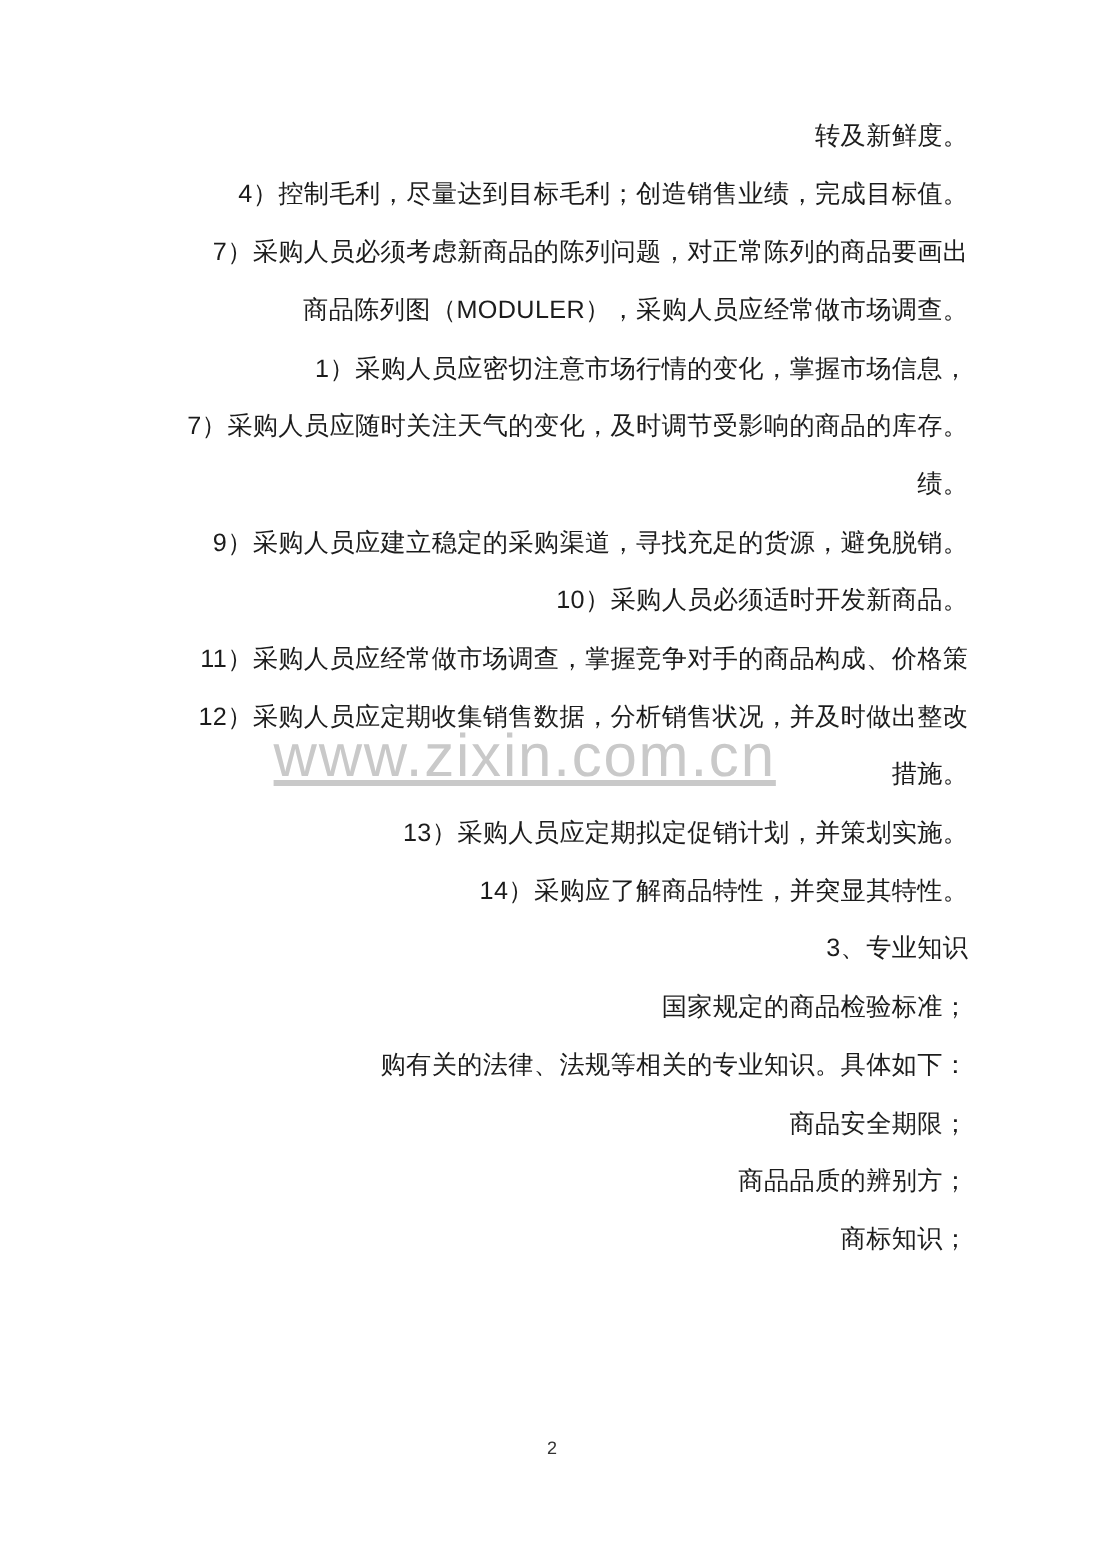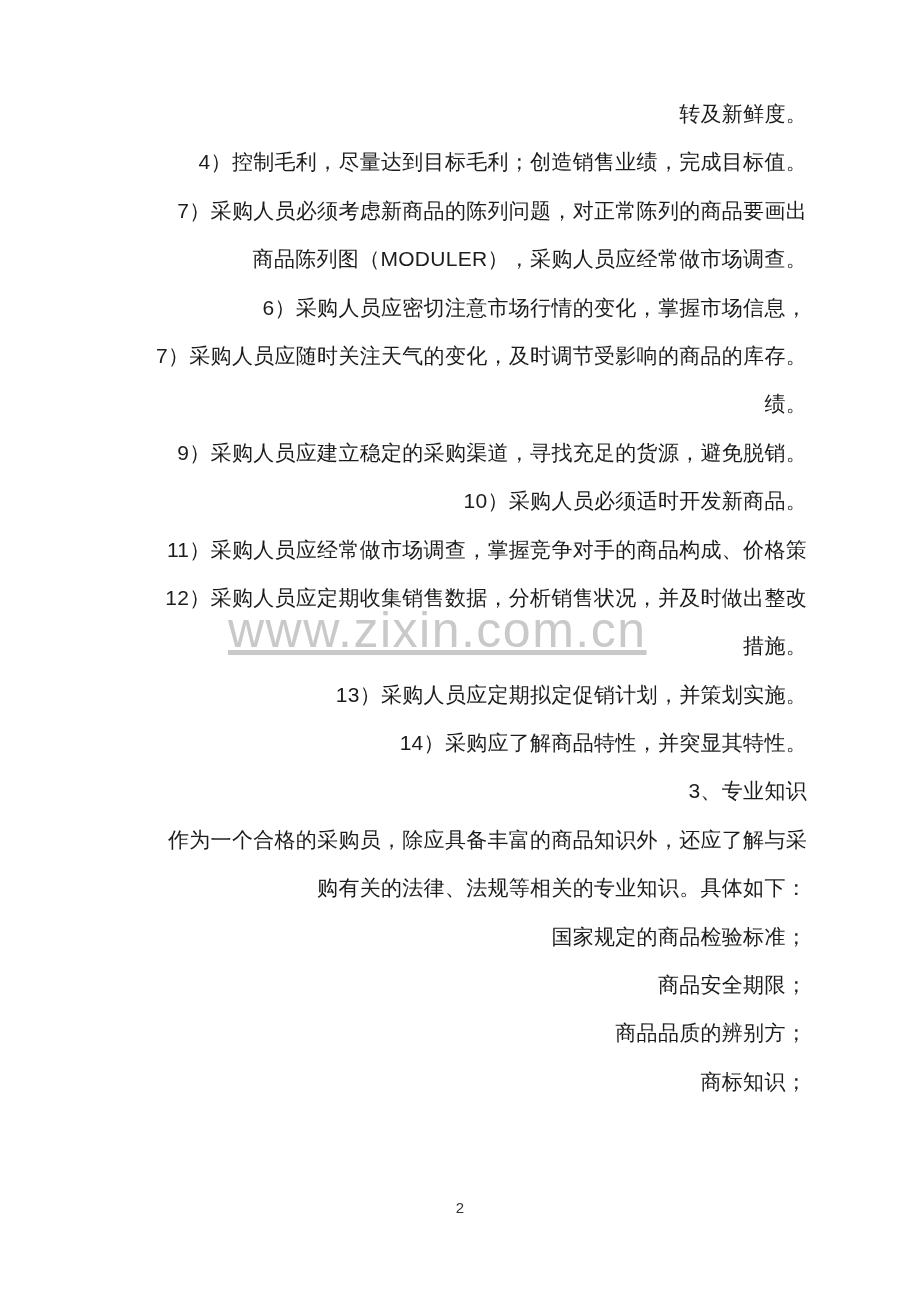--- a/index.html
+++ b/index.html
@@ -63,34 +63,33 @@
 
 <div class="page">
 
   <div class="watermark">www.zixin.com.cn</div>
 
   <div class="content">
     <div class="line">转及新鲜度。</div>
     <div class="line indent">4）控制毛利，尽量达到目标毛利；创造销售业绩，完成目标值。</div>
     <div class="line indent">7）采购人员必须考虑新商品的陈列问题，对正常陈列的商品要画出</div>
     <div class="line">商品陈列图（MODULER），采购人员应经常做市场调查。</div>
-    <div class="line indent">6）采购人员应密切注意市场行情的变化，掌握市场信息，</div>
+    <div class="line indent">1）采购人员应密切注意市场行情的变化，掌握市场信息，</div>
     <div class="line indent">7）采购人员应随时关注天气的变化，及时调节受影响的商品的库存。</div>
     <div class="line">绩。</div>
     <div class="line indent">9）采购人员应建立稳定的采购渠道，寻找充足的货源，避免脱销。</div>
     <div class="line indent">10）采购人员必须适时开发新商品。</div>
     <div class="line indent">11）采购人员应经常做市场调查，掌握竞争对手的商品构成、价格策</div>
     <div class="line indent">12）采购人员应定期收集销售数据，分析销售状况，并及时做出整改</div>
     <div class="line">措施。</div>
     <div class="line indent">13）采购人员应定期拟定促销计划，并策划实施。</div>
     <div class="line indent">14）采购应了解商品特性，并突显其特性。</div>
     <div class="line indent">3、专业知识</div>
-    <div class="line indent">作为一个合格的采购员，除应具备丰富的商品知识外，还应了解与采</div>
+    <div class="line indent">国家规定的商品检验标准；</div>
     <div class="line">购有关的法律、法规等相关的专业知识。具体如下：</div>
-    <div class="line indent">国家规定的商品检验标准；</div>
     <div class="line indent">商品安全期限；</div>
     <div class="line indent">商品品质的辨别方；</div>
     <div class="line indent">商标知识；</div>
   </div>
 
   <div class="page-number">2</div>
 
 </div>
 
 </body></html>

